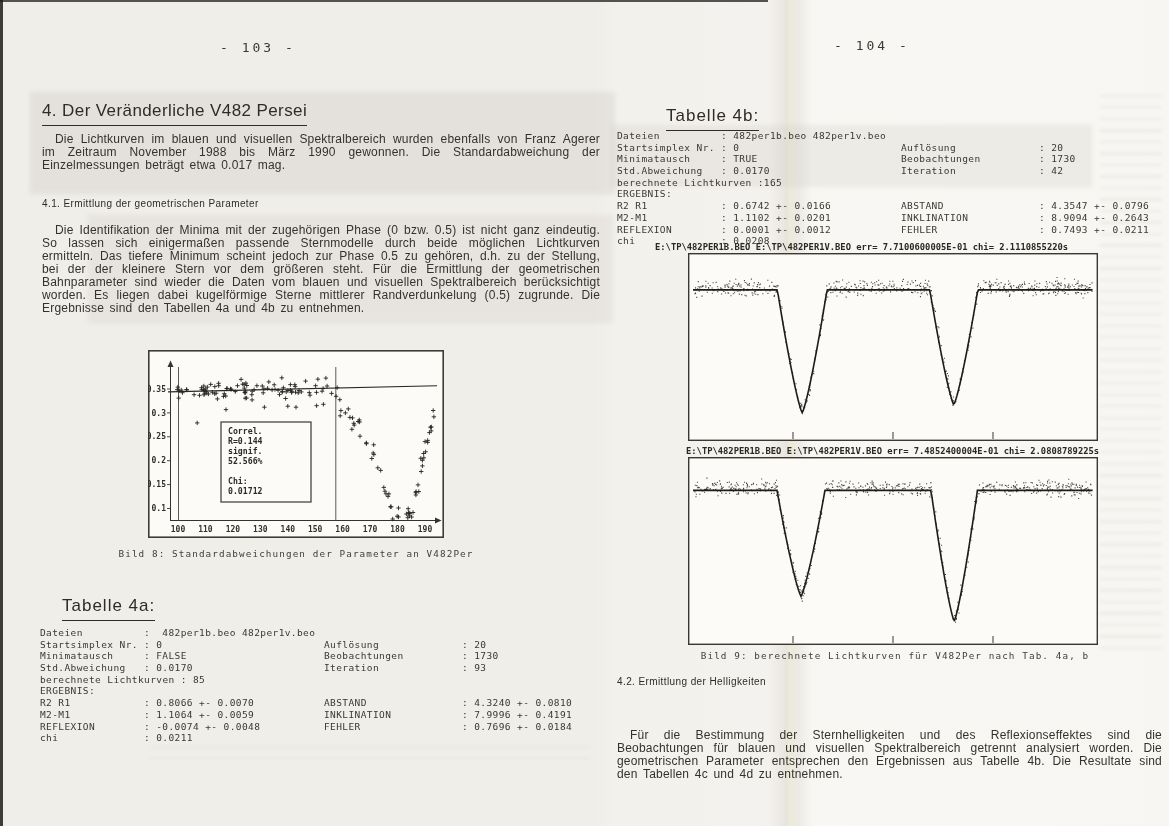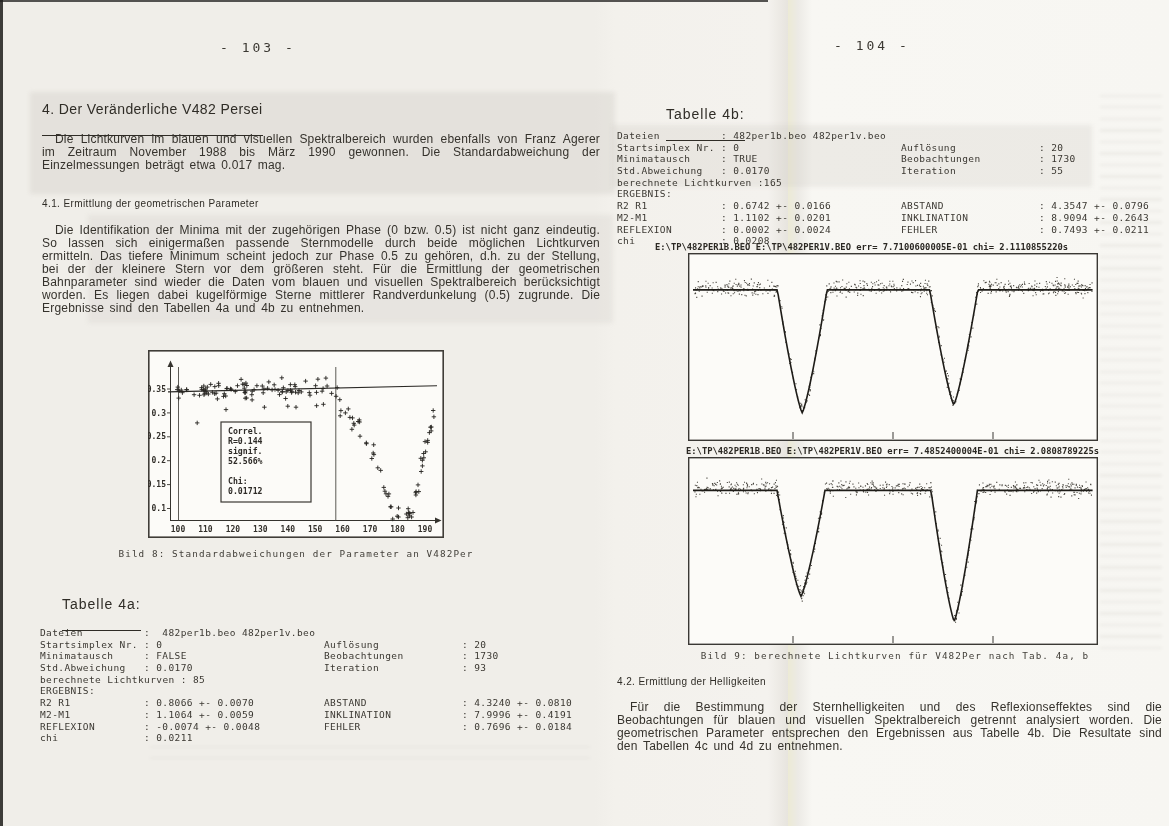--- a/index.html
+++ b/index.html
@@ -4,22 +4,22 @@
 <style>
   html,body{margin:0;padding:0;background:#cfccc6;}
   #scan{position:relative;width:1169px;height:826px;overflow:hidden;
     font-family:"Liberation Sans",sans-serif;color:#34312b;
     background:linear-gradient(90deg,#f0eee9 0px,#f0eee9 595px,#f3f1ec 615px,#f4f2ee 768px,#e7e4de 788px,#ecead5 0,#eceae5 798px,#f8f7f3 812px,#f7f6f2 1169px);}
   .artifact{position:absolute;pointer-events:none;}
   .patch{position:absolute;filter:blur(2px);pointer-events:none;}
   .ghost{position:absolute;filter:blur(1.6px);pointer-events:none;
     background:repeating-linear-gradient(180deg,rgba(146,140,130,.20) 0 2px,transparent 2px 11.5px);}
   .pagenum{position:absolute;font-family:"DejaVu Sans Mono",monospace;font-size:13px;letter-spacing:3px;color:#3c3933;}
-  .h-underline{position:absolute;font-size:14px;letter-spacing:.4px;color:#2f2c26;
-    border-bottom:1px solid #2f2c26;padding-bottom:18px;font-weight:400;}
+  .h-underline{position:absolute;font-size:17px;letter-spacing:.4px;color:#2f2c26;
+    border-bottom:1px solid #2f2c26;padding-bottom:4px;font-weight:400;}
   .heading{position:absolute;font-size:10px;letter-spacing:.4px;color:#2f2c26;}
   .para{position:absolute;font-size:12px;line-height:13px;text-align:justify;color:#35322c;
     text-indent:13px;letter-spacing:.2px;word-spacing:2px;}
   .mono-caption{position:absolute;font-family:"DejaVu Sans Mono",monospace;font-size:9.3px;
     letter-spacing:1.1px;color:#43403a;text-align:center;}
   .plot-header{position:absolute;font-family:"DejaVu Sans Mono",monospace;font-size:8.8px;
     font-weight:700;letter-spacing:0;color:#2b2823;white-space:nowrap;}
   .dtable{position:absolute;font-family:"DejaVu Sans Mono",monospace;font-size:9.5px;
     letter-spacing:.4px;color:#3b3832;}
   .trow{display:flex;height:11.7px;line-height:11.7px;white-space:pre;}
@@ -114,26 +114,26 @@
     </div>
 
   <div class="pagenum" style="left:834px;top:38px;">- 104 -</div>
 
   <div class="h-underline" style="left:666px;top:106px;letter-spacing:1px;">Tabelle 4b:</div>
 
   <div class="dtable" style="left:617px;top:130px;width:548px;">
       <div class="trow"><span class="tc c0">Dateien</span><span class="tc c1">: 482per1b.beo 482per1v.beo</span><span class="tc c2"></span><span class="tc c3"></span></div>
       <div class="trow"><span class="tc c0">Startsimplex Nr.</span><span class="tc c1">: 0</span><span class="tc c2">Auflösung</span><span class="tc c3">: 20</span></div>
       <div class="trow"><span class="tc c0">Minimatausch</span><span class="tc c1">: TRUE</span><span class="tc c2">Beobachtungen</span><span class="tc c3">: 1730</span></div>
-      <div class="trow"><span class="tc c0">Std.Abweichung</span><span class="tc c1">: 0.0170</span><span class="tc c2">Iteration</span><span class="tc c3">: 55</span></div>
+      <div class="trow"><span class="tc c0">Std.Abweichung</span><span class="tc c1">: 0.0170</span><span class="tc c2">Iteration</span><span class="tc c3">: 42</span></div>
       <div class="trow"><span class="tc c0">berechnete Lichtkurven :165</span><span class="tc c1"></span><span class="tc c2"></span><span class="tc c3"></span></div>
       <div class="trow"><span class="tc c0">ERGEBNIS:</span><span class="tc c1"></span><span class="tc c2"></span><span class="tc c3"></span></div>
       <div class="trow"><span class="tc c0">R2 R1</span><span class="tc c1">: 0.6742 +- 0.0166</span><span class="tc c2">ABSTAND</span><span class="tc c3">: 4.3547 +- 0.0796</span></div>
       <div class="trow"><span class="tc c0">M2-M1</span><span class="tc c1">: 1.1102 +- 0.0201</span><span class="tc c2">INKLINATION</span><span class="tc c3">: 8.9094 +- 0.2643</span></div>
-      <div class="trow"><span class="tc c0">REFLEXION</span><span class="tc c1">: 0.0002 +- 0.0024</span><span class="tc c2">FEHLER</span><span class="tc c3">: 0.7493 +- 0.0211</span></div>
+      <div class="trow"><span class="tc c0">REFLEXION</span><span class="tc c1">: 0.0001 +- 0.0012</span><span class="tc c2">FEHLER</span><span class="tc c3">: 0.7493 +- 0.0211</span></div>
       <div class="trow"><span class="tc c0">chi</span><span class="tc c1">: 0.0208</span><span class="tc c2"></span><span class="tc c3"></span></div>
     </div>
 
   <div class="plot-header" style="left:655px;top:242px;">E:\TP\482PER1B.BEO E:\TP\482PER1V.BEO err= 7.7100600005E-01 chi= 2.1110855220s</div>
 
   <div class="chartbox" style="left:688px;top:253px;width:410px;height:188px;"><svg width="410" height="188" xmlns="http://www.w3.org/2000/svg">
         <rect x="0.7" y="0.7" width="408.6" height="186.6" fill="#fcfbf8" stroke="#3a3834" stroke-width="1.4"></rect>
         <path d="M17.2 32.9h1.1M188.0 28.8h1.1M175.7 34.9h1.1M193.6 30.2h1.1M310.9 37.6h1.1M254.4 106.8h1.1M24.6 37.2h1.1M258.9 125.8h1.1M47.6 37.7h1.1M244.5 54.2h1.1M392.9 34.0h1.1M268.9 140.9h1.1M117.6 149.1h1.1M17.4 34.3h1.1M346.2 32.1h1.1M400.5 34.6h1.1M265.6 149.5h1.1M279.6 91.9h1.1M156.5 36.1h1.1M272.8 126.5h1.1M271.2 131.6h1.1M250.2 84.5h1.1M94.5 69.0h1.1M133.6 62.8h1.1M47.2 26.3h1.1M112.1 153.4h1.1M379.9 32.7h1.1M228.9 32.4h1.1M61.0 32.2h1.1M219.4 29.1h1.1M232.1 30.4h1.1M10.7 38.2h1.1M85.4 36.5h1.1M171.7 30.5h1.1M390.0 39.5h1.1M44.7 36.3h1.1M23.6 35.0h1.1M39.3 33.0h1.1M131.9 82.6h1.1M54.9 35.8h1.1M18.7 39.2h1.1M44.1 33.3h1.1M169.2 40.1h1.1M363.4 30.2h1.1M67.1 38.1h1.1M172.3 34.6h1.1M147.4 36.0h1.1M190.1 27.3h1.1M301.3 29.2h1.1M232.2 33.5h1.1M257.1 118.4h1.1M358.5 31.0h1.1M394.3 32.6h1.1M14.1 32.7h1.1M356.8 33.5h1.1M375.5 38.8h1.1M310.3 30.9h1.1M357.6 35.3h1.1M294.8 35.6h1.1M145.6 35.1h1.1M304.7 32.1h1.1M275.9 107.7h1.1M81.5 37.9h1.1M19.8 36.8h1.1M399.3 39.6h1.1M174.5 28.1h1.1M187.6 40.2h1.1M287.1 44.2h1.1M392.7 40.3h1.1M132.9 71.4h1.1M174.4 35.8h1.1M387.6 40.8h1.1M194.7 34.8h1.1M224.2 39.6h1.1M57.7 42.9h1.1M394.7 37.4h1.1M75.4 36.6h1.1M111.3 153.0h1.1M396.4 40.6h1.1M81.1 36.8h1.1M202.9 33.2h1.1M137.9 39.3h1.1M215.0 35.5h1.1M197.8 34.1h1.1M139.2 44.0h1.1M340.1 37.5h1.1M176.3 36.0h1.1M393.0 41.0h1.1M373.7 37.9h1.1M182.6 38.5h1.1M20.0 36.1h1.1M97.2 89.3h1.1M20.1 34.6h1.1M306.6 29.7h1.1M226.6 38.8h1.1M379.2 37.2h1.1M13.5 43.1h1.1M50.2 30.4h1.1M369.8 38.6h1.1M56.7 29.5h1.1M6.9 40.0h1.1M166.7 31.9h1.1M140.6 30.9h1.1M396.6 32.6h1.1M252.6 101.9h1.1M335.2 40.4h1.1M370.0 30.1h1.1M59.1 36.2h1.1M259.5 126.0h1.1M55.2 37.8h1.1M186.1 29.7h1.1M289.9 30.9h1.1M9.1 35.7h1.1M124.3 117.3h1.1M56.4 42.3h1.1M101.1 108.1h1.1M242.8 49.5h1.1M329.9 34.2h1.1M288.1 39.6h1.1M271.6 125.9h1.1M39.5 39.9h1.1M40.2 34.4h1.1M112.1 150.2h1.1M213.2 32.6h1.1M320.1 31.4h1.1M242.0 37.8h1.1M364.9 39.8h1.1M29.2 38.6h1.1M44.7 40.7h1.1M134.9 67.3h1.1M64.7 33.0h1.1M321.4 30.3h1.1M7.6 36.9h1.1M379.1 33.8h1.1M360.7 40.0h1.1M69.7 37.4h1.1M369.1 30.9h1.1M130.1 85.0h1.1M333.9 31.4h1.1M325.6 37.9h1.1M79.3 27.3h1.1M282.5 83.9h1.1M72.3 37.2h1.1M346.4 28.0h1.1M123.4 121.6h1.1M261.3 139.4h1.1M372.6 32.7h1.1M96.6 78.6h1.1M13.8 33.4h1.1M85.8 36.7h1.1M144.4 39.2h1.1M331.2 31.8h1.1M134.6 60.2h1.1M360.0 37.1h1.1M64.0 36.1h1.1M321.8 33.5h1.1M44.0 35.6h1.1M229.3 39.8h1.1M227.3 33.0h1.1M284.3 75.1h1.1M47.5 31.5h1.1M193.2 36.8h1.1M301.3 32.3h1.1M48.8 33.1h1.1M14.6 33.1h1.1M73.6 36.7h1.1M160.9 35.8h1.1M172.4 41.3h1.1M394.0 32.4h1.1M160.4 37.6h1.1M297.6 29.4h1.1M65.6 40.3h1.1M162.8 33.4h1.1M149.1 36.4h1.1M302.4 40.1h1.1M303.0 31.2h1.1M125.2 118.7h1.1M52.5 32.0h1.1M171.1 36.6h1.1M380.6 37.5h1.1M319.6 38.6h1.1M215.8 36.5h1.1M403.4 38.5h1.1M380.4 32.9h1.1M347.7 41.8h1.1M274.7 115.5h1.1M300.8 33.5h1.1M358.9 33.9h1.1M319.2 36.6h1.1M241.6 33.8h1.1M367.3 42.4h1.1M302.3 32.2h1.1M21.6 32.6h1.1M198.1 34.0h1.1M296.7 29.6h1.1M121.2 134.4h1.1M195.7 36.1h1.1M144.4 37.0h1.1M53.2 41.6h1.1M239.2 32.4h1.1M137.9 44.3h1.1M155.6 35.3h1.1M320.9 43.4h1.1M257.9 118.0h1.1M351.9 38.1h1.1M101.2 110.5h1.1M366.6 32.0h1.1M13.1 34.0h1.1M100.6 101.0h1.1M121.3 132.5h1.1M322.8 34.4h1.1M167.0 36.8h1.1M195.6 32.6h1.1M355.2 40.9h1.1M258.7 134.4h1.1M369.1 40.7h1.1M374.3 37.3h1.1M113.4 153.7h1.1M390.4 35.7h1.1M332.9 32.2h1.1M252.7 92.6h1.1M320.3 36.4h1.1M367.5 35.5h1.1M49.4 38.4h1.1M159.6 38.6h1.1M86.0 42.9h1.1M385.9 26.3h1.1M198.3 35.1h1.1M139.7 38.4h1.1M289.6 38.0h1.1M368.5 24.5h1.1M49.7 31.6h1.1M292.0 39.5h1.1M24.6 29.8h1.1M41.3 28.1h1.1M40.4 30.7h1.1M142.1 35.3h1.1M89.5 32.9h1.1M238.6 30.9h1.1M379.6 41.2h1.1M315.2 33.7h1.1M376.7 34.1h1.1M372.2 36.4h1.1M403.5 29.9h1.1M321.2 42.3h1.1M40.1 40.3h1.1M137.3 41.9h1.1M395.7 36.8h1.1M55.9 27.6h1.1M180.8 37.8h1.1M398.6 33.7h1.1M183.3 35.4h1.1M85.7 42.3h1.1M169.1 42.4h1.1M77.5 37.9h1.1M152.0 34.8h1.1M386.3 35.6h1.1M250.2 89.5h1.1M127.3 97.9h1.1M213.2 38.2h1.1M154.1 27.0h1.1M283.3 69.5h1.1M137.6 46.7h1.1M155.8 35.4h1.1M178.9 32.4h1.1M330.0 37.2h1.1M295.3 27.7h1.1M259.8 122.9h1.1M237.6 34.7h1.1M300.9 28.3h1.1M263.5 147.0h1.1M235.4 34.9h1.1M379.3 34.5h1.1M37.0 40.0h1.1M219.5 35.6h1.1M245.9 57.3h1.1M232.8 36.0h1.1M103.0 116.0h1.1M60.9 30.5h1.1M240.2 28.1h1.1M271.7 130.0h1.1M45.6 37.7h1.1M371.1 31.2h1.1M71.2 34.6h1.1M279.7 97.3h1.1M308.3 26.3h1.1M361.6 35.8h1.1M156.6 35.5h1.1M174.7 42.6h1.1M9.7 33.7h1.1M205.8 35.5h1.1M396.2 37.6h1.1M380.5 35.1h1.1M116.6 146.7h1.1M171.8 37.4h1.1M121.0 142.4h1.1M81.0 33.1h1.1M102.0 105.9h1.1M372.2 32.4h1.1M389.6 28.1h1.1M91.4 52.3h1.1M94.3 70.9h1.1M67.3 36.8h1.1M264.9 147.7h1.1M387.2 31.5h1.1M233.5 39.7h1.1M79.4 37.4h1.1M267.4 148.7h1.1M9.7 28.6h1.1M17.2 32.7h1.1M102.7 106.5h1.1M242.0 37.9h1.1M167.5 34.4h1.1M192.2 37.4h1.1M369.2 33.5h1.1M311.3 34.0h1.1M255.9 105.2h1.1M344.6 35.9h1.1M208.1 37.9h1.1M150.5 28.9h1.1M236.9 27.2h1.1M347.1 39.6h1.1M291.9 34.6h1.1M238.2 37.7h1.1M83.3 29.4h1.1M339.2 36.2h1.1M93.5 55.2h1.1M194.7 38.3h1.1M160.3 29.3h1.1M365.2 32.7h1.1M321.4 41.4h1.1M88.0 38.5h1.1M288.2 51.1h1.1M365.5 38.6h1.1M401.5 31.5h1.1M387.1 39.6h1.1M223.0 39.4h1.1M170.0 33.0h1.1M260.4 135.2h1.1M238.9 41.8h1.1M332.0 33.7h1.1M323.6 38.0h1.1M108.0 136.8h1.1M19.6 30.2h1.1M32.4 35.9h1.1M209.9 36.5h1.1M389.4 30.4h1.1M370.2 30.8h1.1M85.6 43.5h1.1M146.8 37.6h1.1M202.0 38.9h1.1M50.4 31.1h1.1M43.7 34.7h1.1M45.2 36.6h1.1M104.8 125.2h1.1M361.0 29.2h1.1M168.1 34.9h1.1M204.7 33.7h1.1M145.4 30.0h1.1M325.3 38.8h1.1M113.2 152.5h1.1M158.3 30.8h1.1M308.7 32.4h1.1M302.9 38.4h1.1M45.7 30.3h1.1M151.9 38.2h1.1M388.5 30.4h1.1M317.7 39.1h1.1M401.5 34.6h1.1M64.2 42.1h1.1M236.8 34.9h1.1M247.6 74.6h1.1M32.2 34.7h1.1M278.1 100.1h1.1M157.6 44.1h1.1M310.2 35.6h1.1M391.5 32.9h1.1M367.9 34.0h1.1M398.2 37.1h1.1M42.4 42.8h1.1M288.8 41.1h1.1M343.2 33.1h1.1M255.5 109.2h1.1M285.2 62.1h1.1M333.8 34.0h1.1M148.4 43.0h1.1M190.3 32.1h1.1M377.0 39.8h1.1M394.6 45.0h1.1M274.6 119.2h1.1M223.4 28.0h1.1M189.5 36.3h1.1M51.2 33.1h1.1M70.6 31.7h1.1M260.3 130.4h1.1M138.4 39.3h1.1M231.9 43.6h1.1M344.0 37.0h1.1M211.6 35.2h1.1M393.7 36.6h1.1M342.1 35.4h1.1M354.5 41.0h1.1M87.0 33.6h1.1M235.6 35.4h1.1M235.7 38.2h1.1M87.5 39.1h1.1M292.1 36.0h1.1M17.4 28.2h1.1M219.7 36.0h1.1M340.2 35.4h1.1M220.3 35.8h1.1M262.6 142.7h1.1M75.8 35.0h1.1M50.6 37.1h1.1M88.5 32.5h1.1M340.6 30.5h1.1M214.4 37.7h1.1M182.7 37.2h1.1M236.5 30.5h1.1M246.9 58.4h1.1M132.4 75.5h1.1M238.1 40.3h1.1M397.8 34.0h1.1M232.1 37.7h1.1M121.8 130.8h1.1M142.5 33.9h1.1M197.7 37.0h1.1M127.7 100.2h1.1M120.6 133.3h1.1M354.0 36.2h1.1M381.9 33.7h1.1M200.4 32.8h1.1M74.3 40.8h1.1M36.5 34.1h1.1M36.5 32.0h1.1M293.5 38.1h1.1M396.9 35.5h1.1M126.2 105.2h1.1M316.6 31.4h1.1M107.4 130.8h1.1M336.3 31.5h1.1M184.0 33.6h1.1M58.5 37.0h1.1M311.6 37.6h1.1M264.9 150.4h1.1M214.0 28.4h1.1M393.0 31.9h1.1M42.5 34.9h1.1M66.1 38.6h1.1M201.3 28.2h1.1M189.5 31.9h1.1M288.8 41.5h1.1M317.0 37.7h1.1M369.5 34.0h1.1M390.3 33.1h1.1M126.2 106.9h1.1M202.8 33.0h1.1M148.5 28.9h1.1M205.6 32.7h1.1M307.5 29.8h1.1M368.7 28.0h1.1M280.8 81.5h1.1M125.1 120.6h1.1M245.5 55.6h1.1M33.6 36.0h1.1M102.3 109.5h1.1M8.2 44.4h1.1M192.3 36.6h1.1M201.5 36.5h1.1M218.7 31.5h1.1M230.9 32.1h1.1M166.1 31.4h1.1M289.8 32.7h1.1M131.8 81.5h1.1M204.3 28.3h1.1M87.6 37.0h1.1M79.4 40.4h1.1M55.8 36.0h1.1M174.8 35.9h1.1M11.6 33.6h1.1M333.5 36.7h1.1M62.8 26.1h1.1M52.0 36.7h1.1M302.3 33.5h1.1M289.1 33.7h1.1M345.4 37.6h1.1M391.2 37.1h1.1M240.8 34.0h1.1M157.5 37.1h1.1M250.8 83.2h1.1M25.3 37.8h1.1M262.6 145.5h1.1M93.2 53.8h1.1M121.9 136.9h1.1M11.2 34.9h1.1M300.3 31.3h1.1M146.9 33.2h1.1M348.4 30.7h1.1M153.4 33.5h1.1M369.9 35.7h1.1M225.0 36.7h1.1M58.1 30.2h1.1M60.2 31.9h1.1M118.6 147.9h1.1M120.9 136.3h1.1M274.4 115.8h1.1M38.4 31.6h1.1M385.5 33.5h1.1M214.8 26.4h1.1M33.0 41.0h1.1M244.3 52.3h1.1M314.1 38.0h1.1M344.5 36.0h1.1M376.2 40.5h1.1M243.7 42.9h1.1M270.6 137.4h1.1M328.6 34.7h1.1M34.8 37.9h1.1M344.5 42.8h1.1M388.7 39.4h1.1M59.0 31.9h1.1M46.0 39.8h1.1M351.1 30.4h1.1M52.5 34.1h1.1M27.6 29.4h1.1M201.1 37.0h1.1M330.2 33.1h1.1M376.2 25.8h1.1M375.5 35.7h1.1M184.3 30.8h1.1M68.4 33.6h1.1M232.6 40.8h1.1M151.6 39.5h1.1M6.5 40.6h1.1M208.3 34.9h1.1M35.4 38.5h1.1M29.7 36.1h1.1M299.6 40.4h1.1M301.4 32.9h1.1M249.4 73.6h1.1M301.6 35.3h1.1M328.2 34.7h1.1M29.1 33.8h1.1M115.4 154.2h1.1M320.0 28.0h1.1M59.6 37.5h1.1M117.1 149.6h1.1M178.3 30.6h1.1M68.8 33.7h1.1M201.2 31.0h1.1M86.3 33.4h1.1M261.3 141.4h1.1M234.9 33.2h1.1M51.6 38.0h1.1M315.9 35.9h1.1M383.8 32.0h1.1M190.8 38.0h1.1M36.6 32.7h1.1M317.3 37.6h1.1M315.2 34.9h1.1M55.1 36.4h1.1M315.8 33.2h1.1M289.8 37.2h1.1M42.2 36.3h1.1M175.4 32.6h1.1M360.0 40.7h1.1M135.1 66.7h1.1M113.7 157.6h1.1M327.9 34.2h1.1M192.0 30.7h1.1M221.9 31.1h1.1M259.7 131.9h1.1M250.4 74.8h1.1M88.2 34.0h1.1M205.4 31.2h1.1M292.9 36.5h1.1M7.0 40.4h1.1M380.3 31.1h1.1M69.9 29.6h1.1M335.9 29.0h1.1M330.4 35.4h1.1M37.4 37.0h1.1M96.9 79.3h1.1M343.6 33.8h1.1M109.1 143.9h1.1M280.7 88.8h1.1M258.9 120.5h1.1M157.7 34.1h1.1M322.9 35.3h1.1M377.4 37.3h1.1M120.2 141.4h1.1M7.0 34.9h1.1M250.4 84.5h1.1M85.2 33.1h1.1M353.5 37.5h1.1M376.2 31.8h1.1M176.1 28.9h1.1M399.6 35.7h1.1M134.6 57.3h1.1M165.7 39.0h1.1M159.8 38.2h1.1M186.6 32.0h1.1M350.4 34.3h1.1M370.8 35.2h1.1M67.3 41.2h1.1M23.8 40.3h1.1M367.0 39.4h1.1M190.5 35.6h1.1M203.2 33.7h1.1M69.4 41.6h1.1M307.6 38.9h1.1M137.1 47.2h1.1M301.6 35.9h1.1M68.9 31.6h1.1M39.4 33.7h1.1M138.2 32.9h1.1M224.6 29.6h1.1M136.1 48.9h1.1M336.0 36.5h1.1M104.0 119.4h1.1M312.1 37.2h1.1M122.4 124.4h1.1M333.9 38.3h1.1M242.9 37.6h1.1M180.2 36.3h1.1M357.8 28.6h1.1M161.2 39.4h1.1M147.7 28.4h1.1M279.8 95.0h1.1M348.1 33.6h1.1M153.6 40.2h1.1M372.6 30.1h1.1M312.6 29.6h1.1M83.8 36.1h1.1M327.4 36.6h1.1M140.7 30.8h1.1M91.5 47.6h1.1M364.6 32.1h1.1M399.4 36.4h1.1M353.3 37.5h1.1M111.1 154.7h1.1M231.7 33.4h1.1M50.8 41.1h1.1M376.6 32.8h1.1M195.8 37.6h1.1M131.3 71.9h1.1M227.0 27.6h1.1M113.1 151.4h1.1M280.2 92.9h1.1M354.5 37.7h1.1M346.0 35.4h1.1M339.8 37.6h1.1M148.1 35.1h1.1M65.7 29.9h1.1M142.3 39.6h1.1M389.7 35.2h1.1M229.5 37.0h1.1M186.0 37.3h1.1M332.7 37.1h1.1M336.0 30.8h1.1M264.4 152.5h1.1M325.1 32.6h1.1M44.8 33.0h1.1M232.8 36.5h1.1M193.1 40.0h1.1M109.9 147.8h1.1M301.6 34.1h1.1M322.4 32.9h1.1M262.4 138.8h1.1M264.9 144.0h1.1M121.5 137.9h1.1M182.8 29.2h1.1M95.1 74.2h1.1M63.6 39.9h1.1M171.5 27.8h1.1M71.8 31.1h1.1M116.1 154.6h1.1M141.1 36.0h1.1M367.0 28.4h1.1M39.1 37.3h1.1" stroke="#29261f" stroke-width="1.1" fill="none" opacity="0.85"></path>
         <polyline points="5.0,36.9 6.2,36.9 7.4,36.9 8.6,36.9 9.8,36.9 11.0,36.9 12.2,36.9 13.4,36.9 14.6,36.9 15.8,36.9 17.0,36.9 18.2,36.9 19.4,36.9 20.6,36.9 21.8,36.9 23.0,36.9 24.2,36.9 25.4,36.9 26.6,36.9 27.8,36.9 29.0,36.9 30.2,36.9 31.4,36.9 32.6,36.9 33.8,36.9 35.0,36.9 36.2,36.9 37.4,36.9 38.6,36.9 39.8,36.9 41.0,36.9 42.2,36.9 43.4,36.9 44.6,36.9 45.8,36.9 47.0,36.9 48.2,36.9 49.4,36.9 50.6,36.9 51.8,36.9 53.0,36.9 54.2,36.9 55.4,36.9 56.6,36.9 57.8,36.9 59.0,36.9 60.2,36.9 61.4,36.9 62.6,36.9 63.8,36.9 65.0,36.9 66.2,36.9 67.4,36.9 68.6,36.9 69.8,36.9 71.0,36.9 72.2,36.9 73.4,36.9 74.6,36.9 75.8,36.9 77.0,36.9 78.2,36.9 79.4,36.9 80.6,36.9 81.8,36.9 83.0,36.9 84.2,36.9 85.4,36.9 86.6,36.9 87.8,36.9 89.0,36.9 90.2,41.9 91.4,49.2 92.6,56.4 93.8,63.5 95.0,70.6 96.2,77.5 97.4,84.3 98.6,90.9 99.8,97.5 101.0,103.9 102.2,110.2 103.4,116.3 104.6,122.2 105.8,128.0 107.0,133.6 108.2,138.9 109.4,144.0 110.6,148.7 111.8,153.1 113.0,157.0 114.2,159.8 115.4,157.0 116.6,153.1 117.8,148.7 119.0,144.0 120.2,138.9 121.4,133.6 122.6,128.0 123.8,122.2 125.0,116.3 126.2,110.2 127.4,103.9 128.6,97.5 129.8,90.9 131.0,84.3 132.2,77.5 133.4,70.6 134.6,63.5 135.8,56.4 137.0,49.2 138.2,41.9 139.4,36.9 140.6,36.9 141.8,36.9 143.0,36.9 144.2,36.9 145.4,36.9 146.6,36.9 147.8,36.9 149.0,36.9 150.2,36.9 151.4,36.9 152.6,36.9 153.8,36.9 155.0,36.9 156.2,36.9 157.4,36.9 158.6,36.9 159.8,36.9 161.0,36.9 162.2,36.9 163.4,36.9 164.6,36.9 165.8,36.9 167.0,36.9 168.2,36.9 169.4,36.9 170.6,36.9 171.8,36.9 173.0,36.9 174.2,36.9 175.4,36.9 176.6,36.9 177.8,36.9 179.0,36.9 180.2,36.9 181.4,36.9 182.6,36.9 183.8,36.9 185.0,36.9 186.2,36.9 187.4,36.9 188.6,36.9 189.8,36.9 191.0,36.9 192.2,36.9 193.4,36.9 194.6,36.9 195.8,36.9 197.0,36.9 198.2,36.9 199.4,36.9 200.6,36.9 201.8,36.9 203.0,36.9 204.2,36.9 205.4,36.9 206.6,36.9 207.8,36.9 209.0,36.9 210.2,36.9 211.4,36.9 212.6,36.9 213.8,36.9 215.0,36.9 216.2,36.9 217.4,36.9 218.6,36.9 219.8,36.9 221.0,36.9 222.2,36.9 223.4,36.9 224.6,36.9 225.8,36.9 227.0,36.9 228.2,36.9 229.4,36.9 230.6,36.9 231.8,36.9 233.0,36.9 234.2,36.9 235.4,36.9 236.6,36.9 237.8,36.9 239.0,36.9 240.2,36.9 241.4,36.9 242.6,41.7 243.8,48.8 245.0,55.7 246.2,62.6 247.4,69.4 248.6,76.0 249.8,82.6 251.0,89.0 252.2,95.3 253.4,101.4 254.6,107.5 255.8,113.3 257.0,119.0 258.2,124.5 259.4,129.7 260.6,134.8 261.8,139.5 263.0,143.9 264.2,147.9 265.4,151.1 266.6,150.1 267.8,146.6 269.0,142.5 270.2,138.0 271.4,133.1 272.6,128.0 273.8,122.7 275.0,117.1 276.2,111.4 277.4,105.5 278.6,99.4 279.8,93.2 281.0,86.9 282.2,80.4 283.4,73.8 284.6,67.1 285.8,60.3 287.0,53.4 288.2,46.4 289.4,39.3 290.6,36.9 291.8,36.9 293.0,36.9 294.2,36.9 295.4,36.9 296.6,36.9 297.8,36.9 299.0,36.9 300.2,36.9 301.4,36.9 302.6,36.9 303.8,36.9 305.0,36.9 306.2,36.9 307.4,36.9 308.6,36.9 309.8,36.9 311.0,36.9 312.2,36.9 313.4,36.9 314.6,36.9 315.8,36.9 317.0,36.9 318.2,36.9 319.4,36.9 320.6,36.9 321.8,36.9 323.0,36.9 324.2,36.9 325.4,36.9 326.6,36.9 327.8,36.9 329.0,36.9 330.2,36.9 331.4,36.9 332.6,36.9 333.8,36.9 335.0,36.9 336.2,36.9 337.4,36.9 338.6,36.9 339.8,36.9 341.0,36.9 342.2,36.9 343.4,36.9 344.6,36.9 345.8,36.9 347.0,36.9 348.2,36.9 349.4,36.9 350.6,36.9 351.8,36.9 353.0,36.9 354.2,36.9 355.4,36.9 356.6,36.9 357.8,36.9 359.0,36.9 360.2,36.9 361.4,36.9 362.6,36.9 363.8,36.9 365.0,36.9 366.2,36.9 367.4,36.9 368.6,36.9 369.8,36.9 371.0,36.9 372.2,36.9 373.4,36.9 374.6,36.9 375.8,36.9 377.0,36.9 378.2,36.9 379.4,36.9 380.6,36.9 381.8,36.9 383.0,36.9 384.2,36.9 385.4,36.9 386.6,36.9 387.8,36.9 389.0,36.9 390.2,36.9 391.4,36.9 392.6,36.9 393.8,36.9 395.0,36.9 396.2,36.9 397.4,36.9 398.6,36.9 399.8,36.9 401.0,36.9 402.2,36.9 403.4,36.9 404.6,36.9 " fill="none" stroke="#1e1c18" stroke-width="1.6"></polyline>
         <line x1="105.0" y1="179" x2="105.0" y2="186" stroke="#3a3834" stroke-width="1"></line>
@@ -149,15 +149,15 @@
         <polyline points="5.0,33.4 6.2,33.4 7.4,33.4 8.6,33.4 9.8,33.4 11.0,33.4 12.2,33.4 13.4,33.4 14.6,33.4 15.8,33.4 17.0,33.4 18.2,33.4 19.4,33.4 20.6,33.4 21.8,33.4 23.0,33.4 24.2,33.4 25.4,33.4 26.6,33.4 27.8,33.4 29.0,33.4 30.2,33.4 31.4,33.4 32.6,33.4 33.8,33.4 35.0,33.4 36.2,33.4 37.4,33.4 38.6,33.4 39.8,33.4 41.0,33.4 42.2,33.4 43.4,33.4 44.6,33.4 45.8,33.4 47.0,33.4 48.2,33.4 49.4,33.4 50.6,33.4 51.8,33.4 53.0,33.4 54.2,33.4 55.4,33.4 56.6,33.4 57.8,33.4 59.0,33.4 60.2,33.4 61.4,33.4 62.6,33.4 63.8,33.4 65.0,33.4 66.2,33.4 67.4,33.4 68.6,33.4 69.8,33.4 71.0,33.4 72.2,33.4 73.4,33.4 74.6,33.4 75.8,33.4 77.0,33.4 78.2,33.4 79.4,33.4 80.6,33.4 81.8,33.4 83.0,33.4 84.2,33.4 85.4,33.4 86.6,33.4 87.8,33.4 89.0,33.4 90.2,39.9 91.4,46.4 92.6,52.8 93.8,59.1 95.0,65.4 96.2,71.5 97.4,77.5 98.6,83.4 99.8,89.1 101.0,94.8 102.2,100.2 103.4,105.6 104.6,110.8 105.8,115.8 107.0,120.6 108.2,125.1 109.4,129.4 110.6,133.3 111.8,136.8 113.0,139.3 114.2,136.8 115.4,133.3 116.6,129.4 117.8,125.1 119.0,120.6 120.2,115.8 121.4,110.8 122.6,105.6 123.8,100.2 125.0,94.8 126.2,89.1 127.4,83.4 128.6,77.5 129.8,71.5 131.0,65.4 132.2,59.1 133.4,52.8 134.6,46.4 135.8,39.9 137.0,33.4 138.2,33.4 139.4,33.4 140.6,33.4 141.8,33.4 143.0,33.4 144.2,33.4 145.4,33.4 146.6,33.4 147.8,33.4 149.0,33.4 150.2,33.4 151.4,33.4 152.6,33.4 153.8,33.4 155.0,33.4 156.2,33.4 157.4,33.4 158.6,33.4 159.8,33.4 161.0,33.4 162.2,33.4 163.4,33.4 164.6,33.4 165.8,33.4 167.0,33.4 168.2,33.4 169.4,33.4 170.6,33.4 171.8,33.4 173.0,33.4 174.2,33.4 175.4,33.4 176.6,33.4 177.8,33.4 179.0,33.4 180.2,33.4 181.4,33.4 182.6,33.4 183.8,33.4 185.0,33.4 186.2,33.4 187.4,33.4 188.6,33.4 189.8,33.4 191.0,33.4 192.2,33.4 193.4,33.4 194.6,33.4 195.8,33.4 197.0,33.4 198.2,33.4 199.4,33.4 200.6,33.4 201.8,33.4 203.0,33.4 204.2,33.4 205.4,33.4 206.6,33.4 207.8,33.4 209.0,33.4 210.2,33.4 211.4,33.4 212.6,33.4 213.8,33.4 215.0,33.4 216.2,33.4 217.4,33.4 218.6,33.4 219.8,33.4 221.0,33.4 222.2,33.4 223.4,33.4 224.6,33.4 225.8,33.4 227.0,33.4 228.2,33.4 229.4,33.4 230.6,33.4 231.8,33.4 233.0,33.4 234.2,33.4 235.4,33.4 236.6,33.4 237.8,33.4 239.0,33.4 240.2,33.4 241.4,33.4 242.6,33.4 243.8,39.0 245.0,47.3 246.2,55.5 247.4,63.6 248.6,71.6 249.8,79.4 251.0,87.1 252.2,94.6 253.4,102.0 254.6,109.2 255.8,116.2 257.0,123.0 258.2,129.6 259.4,136.0 260.6,142.1 261.8,147.8 263.0,153.2 264.2,158.1 265.4,162.3 266.6,163.4 267.8,159.6 269.0,154.9 270.2,149.7 271.4,144.0 272.6,138.0 273.8,131.8 275.0,125.3 276.2,118.5 277.4,111.6 278.6,104.4 279.8,97.1 281.0,89.6 282.2,82.0 283.4,74.2 284.6,66.3 285.8,58.2 287.0,50.1 288.2,41.8 289.4,33.4 290.6,33.4 291.8,33.4 293.0,33.4 294.2,33.4 295.4,33.4 296.6,33.4 297.8,33.4 299.0,33.4 300.2,33.4 301.4,33.4 302.6,33.4 303.8,33.4 305.0,33.4 306.2,33.4 307.4,33.4 308.6,33.4 309.8,33.4 311.0,33.4 312.2,33.4 313.4,33.4 314.6,33.4 315.8,33.4 317.0,33.4 318.2,33.4 319.4,33.4 320.6,33.4 321.8,33.4 323.0,33.4 324.2,33.4 325.4,33.4 326.6,33.4 327.8,33.4 329.0,33.4 330.2,33.4 331.4,33.4 332.6,33.4 333.8,33.4 335.0,33.4 336.2,33.4 337.4,33.4 338.6,33.4 339.8,33.4 341.0,33.4 342.2,33.4 343.4,33.4 344.6,33.4 345.8,33.4 347.0,33.4 348.2,33.4 349.4,33.4 350.6,33.4 351.8,33.4 353.0,33.4 354.2,33.4 355.4,33.4 356.6,33.4 357.8,33.4 359.0,33.4 360.2,33.4 361.4,33.4 362.6,33.4 363.8,33.4 365.0,33.4 366.2,33.4 367.4,33.4 368.6,33.4 369.8,33.4 371.0,33.4 372.2,33.4 373.4,33.4 374.6,33.4 375.8,33.4 377.0,33.4 378.2,33.4 379.4,33.4 380.6,33.4 381.8,33.4 383.0,33.4 384.2,33.4 385.4,33.4 386.6,33.4 387.8,33.4 389.0,33.4 390.2,33.4 391.4,33.4 392.6,33.4 393.8,33.4 395.0,33.4 396.2,33.4 397.4,33.4 398.6,33.4 399.8,33.4 401.0,33.4 402.2,33.4 403.4,33.4 404.6,33.4 " fill="none" stroke="#1e1c18" stroke-width="1.6"></polyline>
         <line x1="105.0" y1="179" x2="105.0" y2="186" stroke="#3a3834" stroke-width="1"></line>
         <line x1="205.0" y1="179" x2="205.0" y2="186" stroke="#3a3834" stroke-width="1"></line>
         <line x1="305.0" y1="179" x2="305.0" y2="186" stroke="#3a3834" stroke-width="1"></line>
       </svg></div>
 
   <div class="mono-caption" style="left:660px;top:650px;width:470px;">Bild 9: berechnete Lichtkurven für V482Per nach Tab. 4a, b</div>
 
   <div class="heading" style="left:617px;top:676px;">4.2. Ermittlung der Helligkeiten</div>
 
-  <div class="para" style="left:617px;top:701px;width:545px;">Für die Bestimmung der Sternhelligkeiten und des Reflexionseffektes sind die Beobachtungen für blauen und visuellen Spektralbereich getrennt analysiert worden. Die geometrischen Parameter entsprechen den Ergebnissen aus Tabelle 4b. Die Resultate sind den Tabellen 4c und 4d zu entnehmen.</div>
+  <div class="para" style="left:617px;top:729px;width:545px;">Für die Bestimmung der Sternhelligkeiten und des Reflexionseffektes sind die Beobachtungen für blauen und visuellen Spektralbereich getrennt analysiert worden. Die geometrischen Parameter entsprechen den Ergebnissen aus Tabelle 4b. Die Resultate sind den Tabellen 4c und 4d zu entnehmen.</div>
 
 </div>
 
 </body></html>

